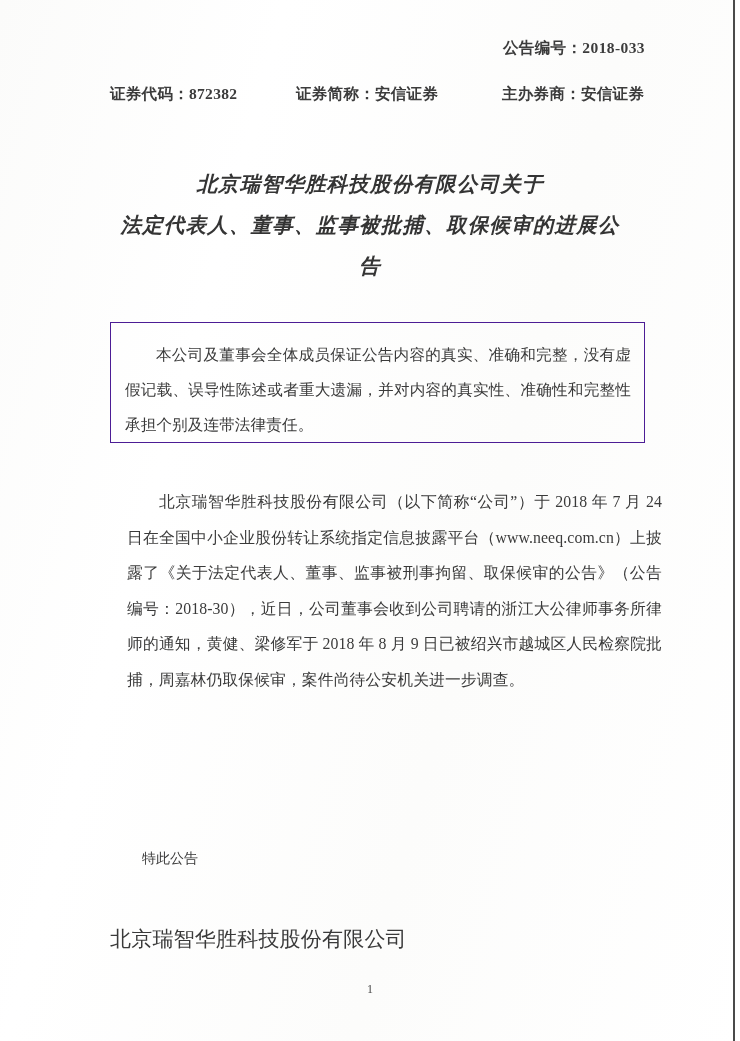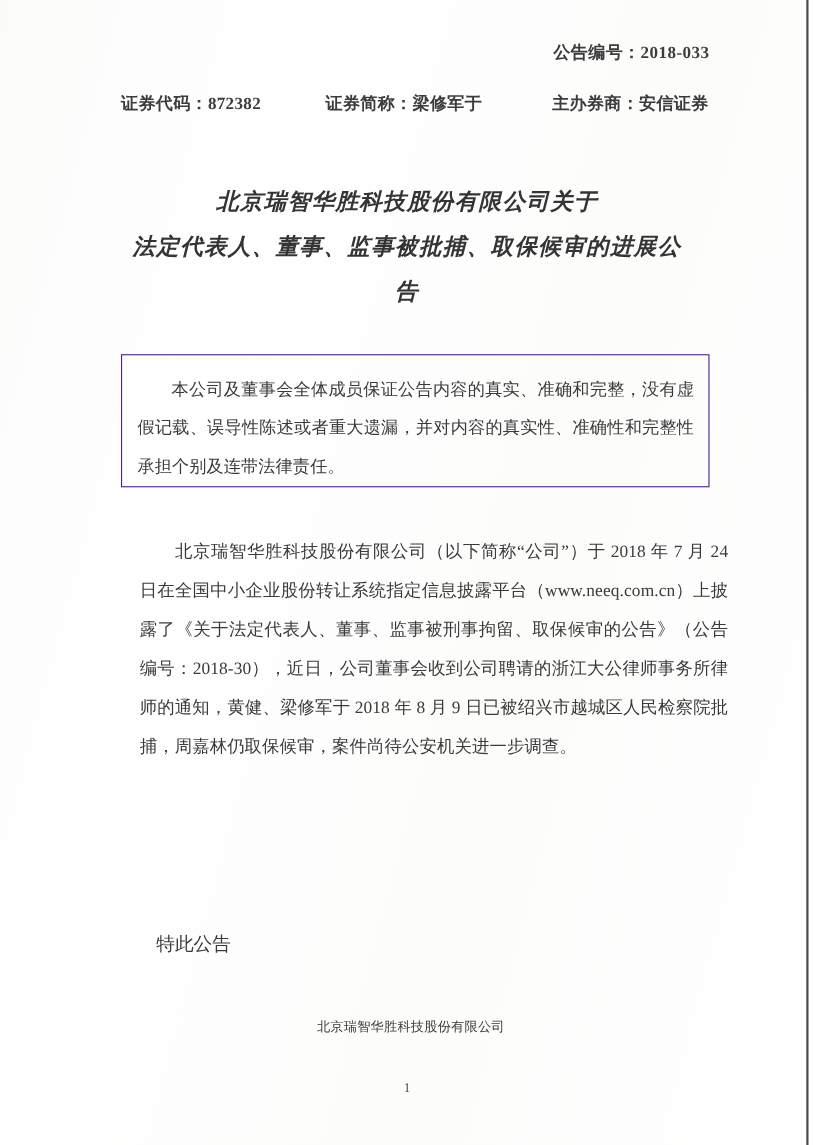--- a/index.html
+++ b/index.html
@@ -134,35 +134,35 @@
     letter-spacing: 0.1px;
     margin-left: 17px;
   }
   .para-1 { top: 484px; }
   .para-2 { top: 768px; }
   .para-3 {
     position: absolute;
     left: 110px;
     top: 841px;
     width: 535px;
-    font-size: 17px;
+    font-size: 14px;
     color: #3a3a3a;
     line-height: 35.5px;
     text-indent: 32px;
   }
 
   .signature {
     position: absolute;
     left: 110px;
     top: 925px;
     width: 535px;
-    text-align: center;
+    text-align: left;
     padding-right: 8px;
     box-sizing: border-box;
-    font-size: 12px;
+    font-size: 21px;
     color: #3a3a3a;
     letter-spacing: 0.2px;
   }
 
   .page-number {
     position: absolute;
     left: 0px;
     top: 982px;
     width: 740px;
     text-align: center;
@@ -176,21 +176,21 @@
 <div class="page">
 
   <div class="scan-tint"></div>
 
   <div class="content">
 
     <div class="announce-no">公告编号：2018-033</div>
 
     <div class="header-row">
       <span class="hcell c1">证券代码：872382</span>
-      <span class="hcell c2">证券简称：梁修军于</span>
+      <span class="hcell c2">证券简称：安信证券</span>
       <span class="hcell c3">主办券商：安信证券</span>
     </div>
 
     <div class="doc-title">
       <span class="tline">北京瑞智华胜科技股份有限公司关于</span>
       <span class="tline">法定代表人、董事、监事被批捕、取保候审的进展公</span>
       <span class="tline">告</span>
     </div>
 
     <div class="disclaimer-box">

